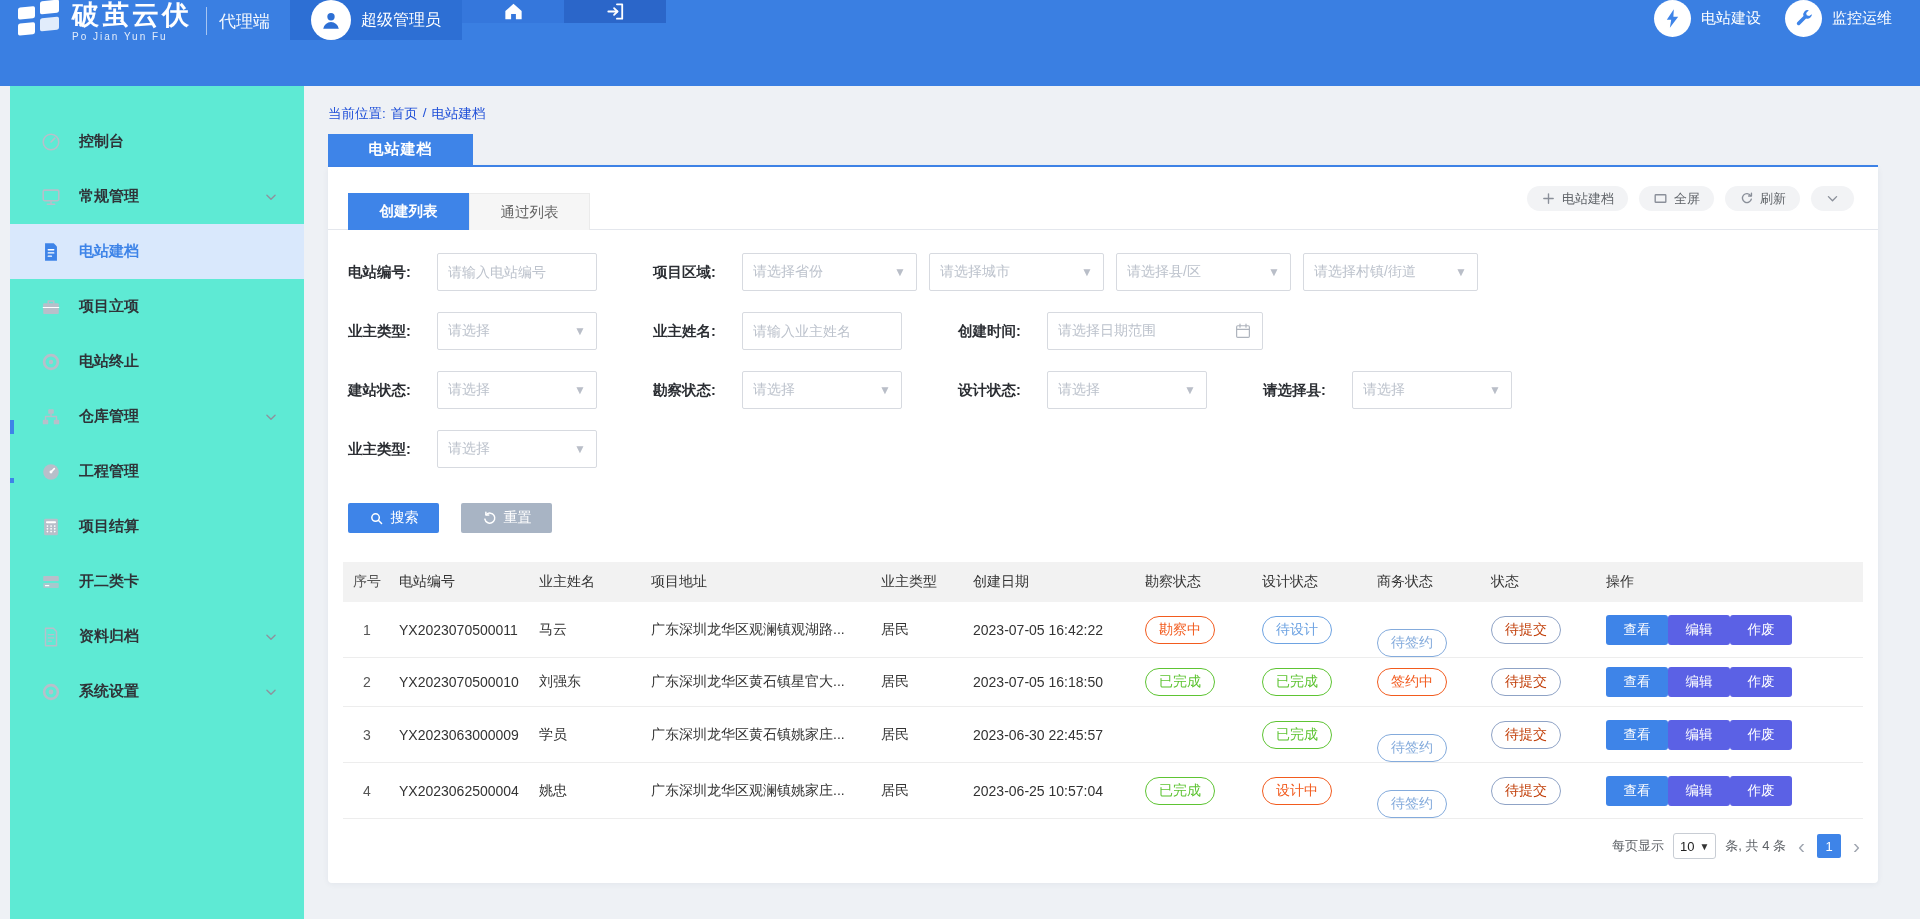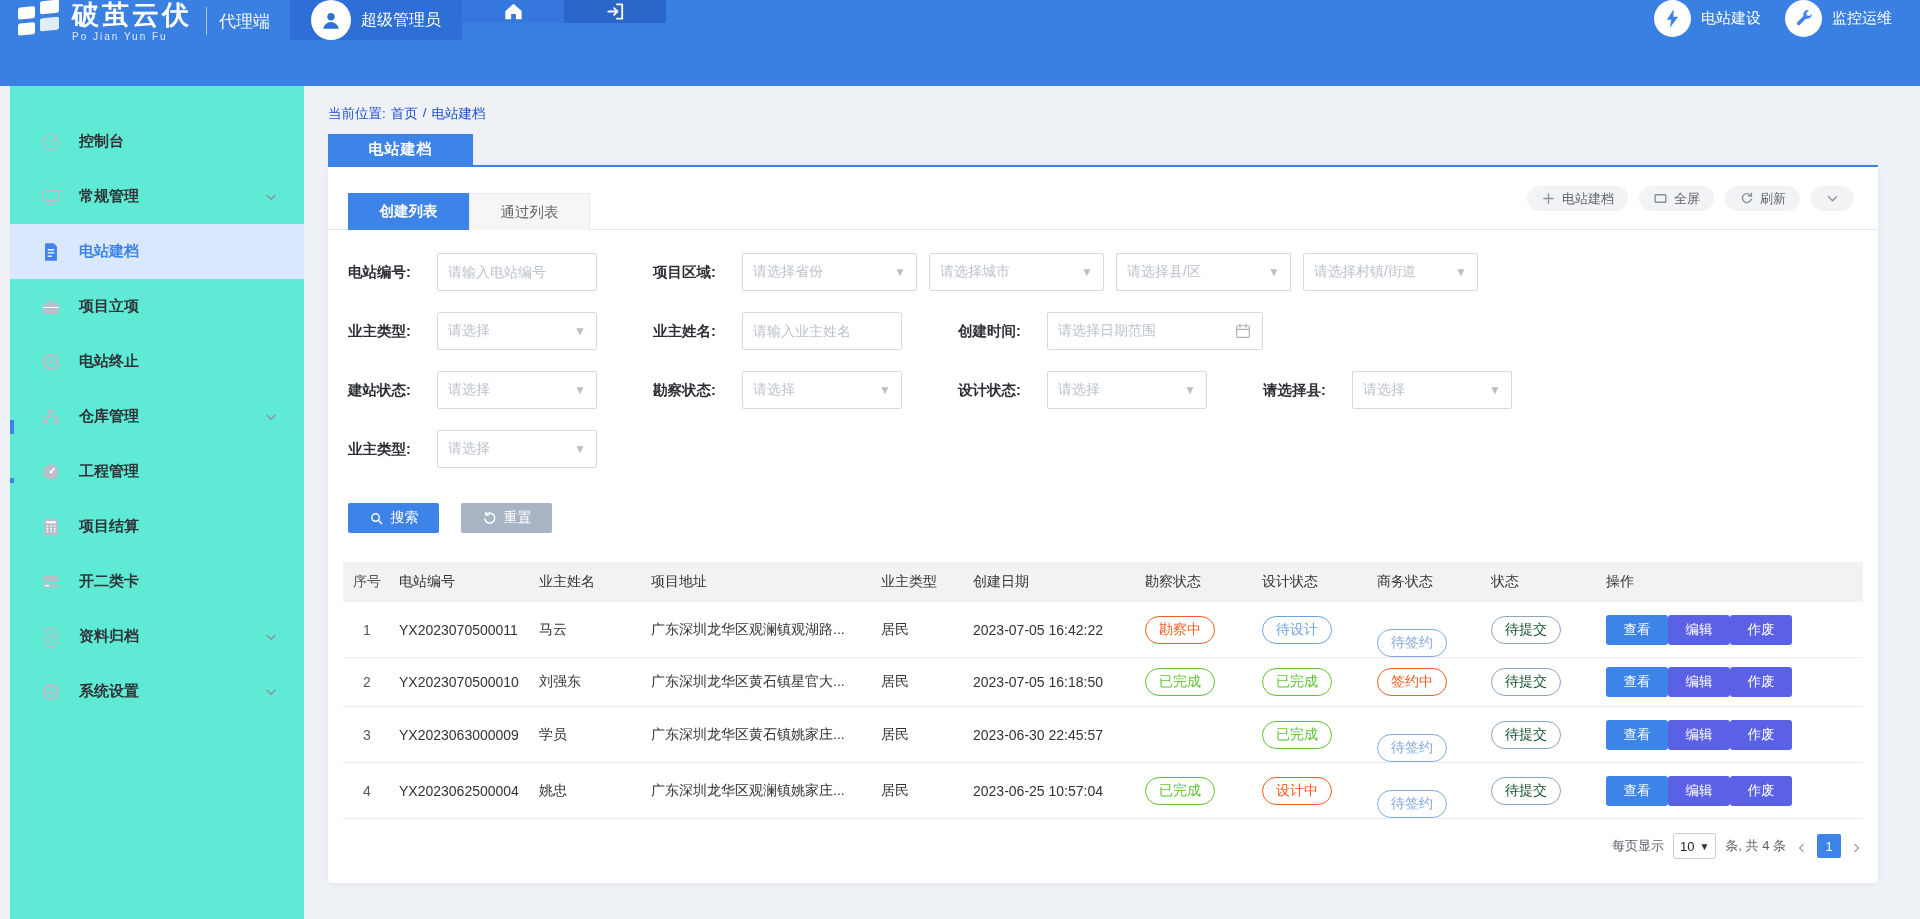--- a/index.html
+++ b/index.html
@@ -75,21 +75,21 @@
   .tbl-wrap { margin:29px 15px 0 15px; }
   table { width:100%; border-collapse:collapse; table-layout:fixed; }
   th { background:#f2f2f2; height:40px; font-size:14px; font-weight:normal; color:#333; text-align:left; padding:0 8px; }
   td { height:49px; font-size:14px; color:#333; padding:0 8px; border-bottom:1px solid #ededed; background:#fff; white-space:nowrap; overflow:hidden; }
   th.c-seq, td.c-seq { text-align:center; color:#555; }
   .badge { display:inline-block; min-width:70px; text-align:center; padding:4px 10px; border-radius:15px; border:1px solid; font-size:14px; background:#fff; }
   .b-orange { color:#f25b1e; border-color:#f25b1e; }
   .b-green  { color:#5ec433; border-color:#5ec433; }
   .b-blue   { color:#6ea3e2; border-color:#6ea3e2; }
   .b-blue2  { color:#84abdc; border-color:#84abdc;margin-top:27px; }
-  .b-gray   { color:#14532d; border-color:#8fa3c6; }
+  .b-gray   { color:#c2410c; border-color:#8fa3c6; }
   .acts { display:flex; }
   .act { width:62px; height:30px; border:none; border-radius:3px; color:#fff; font-size:13.5px; cursor:pointer; font-family:inherit; }
   .a-view { background:#3e84e8; }
   .a-ind  { background:#5b61e5; }
 
   
   .pager { display:flex; align-items:center; justify-content:flex-end; gap:9px; padding:14px 15px 0 0; font-size:13px; color:#5f6368; }
   .psize { border:1px solid #c8cdd4; border-radius:3px; height:26px; padding:0 6px; display:flex; align-items:center; gap:5px; color:#222; cursor:pointer; background:#fff; }
   .psize .pcaret { font-size:10px; color:#333; }
   .pchev { font-size:21px; color:#a0a6b0; line-height:20px; cursor:pointer; padding:0 3px; }

